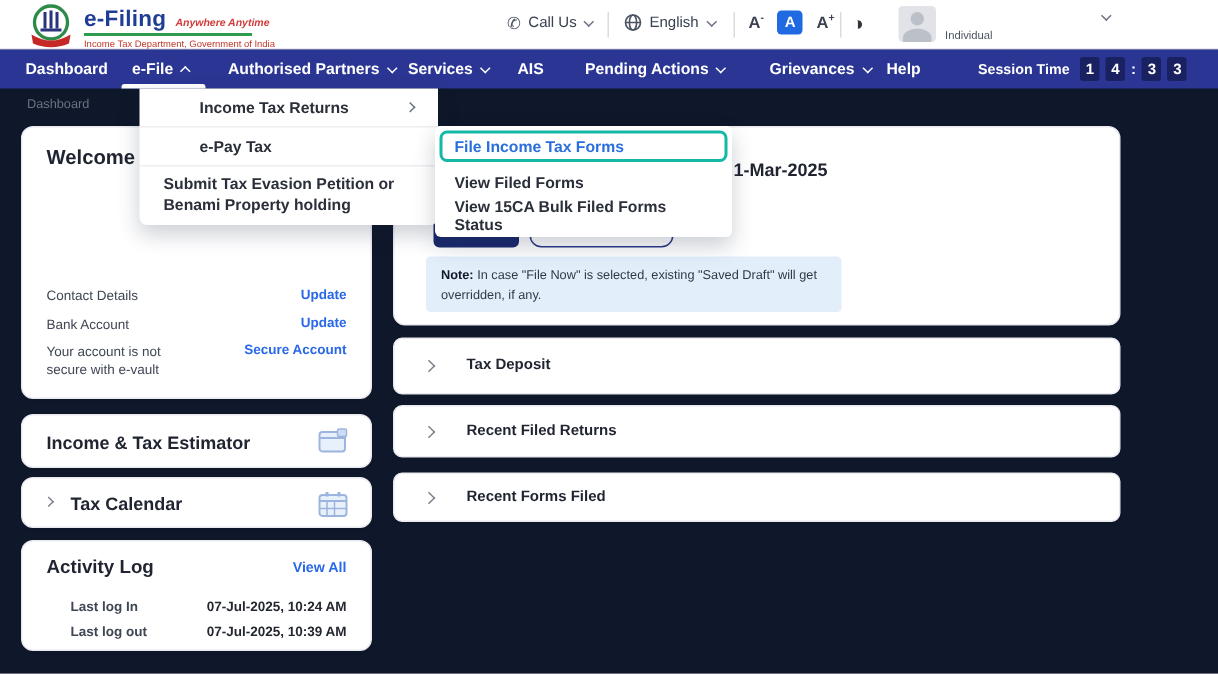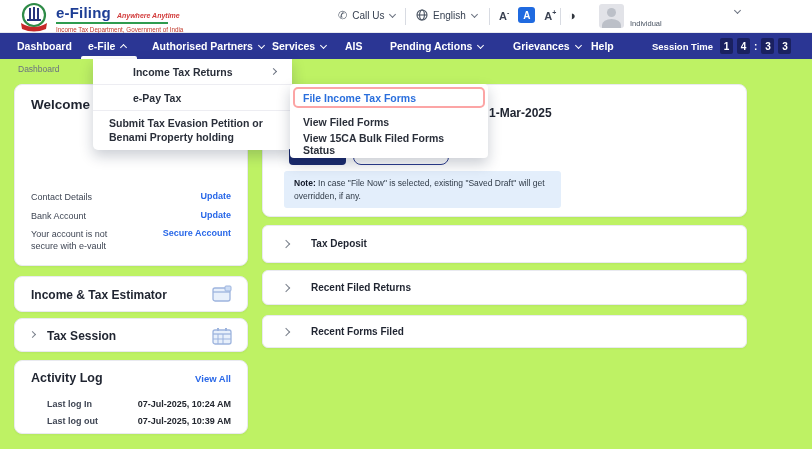--- a/index.html
+++ b/index.html
@@ -1,17 +1,17 @@
 <!DOCTYPE html>
 <html><head>
 <meta charset="utf-8">
 <style>
   *{box-sizing:border-box;margin:0;padding:0;font-family:"Liberation Sans",sans-serif;}
   html,body{width:812px;height:449px;}
-  .screen{position:relative;width:812px;height:449px;background:#bef264;overflow:hidden;}
+  .screen{position:relative;width:812px;height:449px;background:#0f172a;overflow:hidden;}
 
   
   .hdr{position:absolute;left:0;top:0;width:812px;height:33px;background:#fff;border-bottom:1px solid #e8eaef;}
   .emblem{position:absolute;left:18px;top:2px;}
   .logoblk{position:absolute;left:56px;top:4px;}
   .brandrow{display:flex;align-items:baseline;}
   .brand{font-size:15px;font-weight:bold;color:#1e3e95;letter-spacing:.2px;}
   .tagline{font-size:7px;font-style:italic;color:#d23b3b;margin-left:6px;font-weight:bold;}
   .greenrule{width:112px;height:2px;background:#2e9c4f;margin-top:1px;}
   .dept{font-size:6.3px;color:#c0392b;margin-top:2px;white-space:nowrap;}
@@ -86,21 +86,21 @@
   .menu{position:absolute;left:93px;top:59px;width:199px;background:#fff;border-radius:0 0 5px 5px;box-shadow:0 6px 14px rgba(20,30,60,.22);z-index:50;}
   .mi{position:relative;display:flex;align-items:center;justify-content:space-between;padding:0 16px;font-size:10.5px;font-weight:bold;color:#2a2f3a;border-bottom:1px solid #ededf2;cursor:pointer;}
   .mi:last-child{border-bottom:none;}
   .mi-cv{color:#6b7280;width:5px;height:5px;border-width:1.5px;}
   .mi1,.mi2,.mi3{height:26px;padding-left:40px;}
   .mi4{min-height:33px;padding-top:5px;padding-bottom:6px;line-height:1.35;align-items:flex-start;}
   .mi4 span{width:180px;}
 
   
   .submenu{position:absolute;left:290px;top:84px;width:198px;height:74px;background:#fff;border-radius:4px;box-shadow:0 6px 14px rgba(20,30,60,.22);z-index:60;}
-  .sub-sel{margin:3px;height:21px;border:2px solid #fca5a5;border-radius:5px;display:flex;align-items:center;padding:0 8px;font-size:10.5px;font-weight:bold;color:#2a6fdd;cursor:pointer;}
+  .sub-sel{margin:3px;height:21px;border:2px solid #14b8a6;border-radius:5px;display:flex;align-items:center;padding:0 8px;font-size:10.5px;font-weight:bold;color:#2a6fdd;cursor:pointer;}
   .sub-item{height:22px;display:flex;align-items:center;padding:0 13px;font-size:10.5px;font-weight:bold;color:#2a2f3a;cursor:pointer;}
 </style>
 </head>
 <body>
 
 <div class="screen">
 
   <div class="hdr">
     <svg class="emblem" width="32" height="30" viewBox="0 0 32 30">
       <circle cx="16" cy="13" r="11" fill="#fff" stroke="#2e8b47" stroke-width="2.2"></circle>
@@ -217,21 +217,21 @@
     <div class="c-title">Income &amp; Tax Estimator</div>
     <svg class="card-icon" width="22" height="19" viewBox="0 0 22 19">
       <rect x="2" y="3" width="17" height="13" rx="2" fill="#e8f0fb" stroke="#9db4de" stroke-width="1.3"></rect>
       <line x1="2" y1="7" x2="19" y2="7" stroke="#9db4de" stroke-width="1.3"></line>
       <rect x="14" y="1" width="6" height="5" rx="1" fill="#cdddf5" stroke="#9db4de" stroke-width="1"></rect>
     </svg>
   </div>
 
   <div class="card cal">
     <i class="cv rt cal-cv"></i>
-    <div class="c-title">Tax Session</div>
+    <div class="c-title">Tax Calendar</div>
     <svg class="card-icon" width="22" height="19" viewBox="0 0 22 19">
       <rect x="2" y="3" width="18" height="14" rx="2" fill="#e8f0fb" stroke="#9db4de" stroke-width="1.3"></rect>
       <line x1="2" y1="7" x2="20" y2="7" stroke="#9db4de" stroke-width="1.3"></line>
       <line x1="7" y1="7" x2="7" y2="17" stroke="#9db4de" stroke-width="1"></line>
       <line x1="12" y1="7" x2="12" y2="17" stroke="#9db4de" stroke-width="1"></line>
       <line x1="2" y1="12" x2="20" y2="12" stroke="#9db4de" stroke-width="1"></line>
       <rect x="6" y="1" width="2" height="3" fill="#9db4de"></rect>
       <rect x="14" y="1" width="2" height="3" fill="#9db4de"></rect>
     </svg>
   </div>

